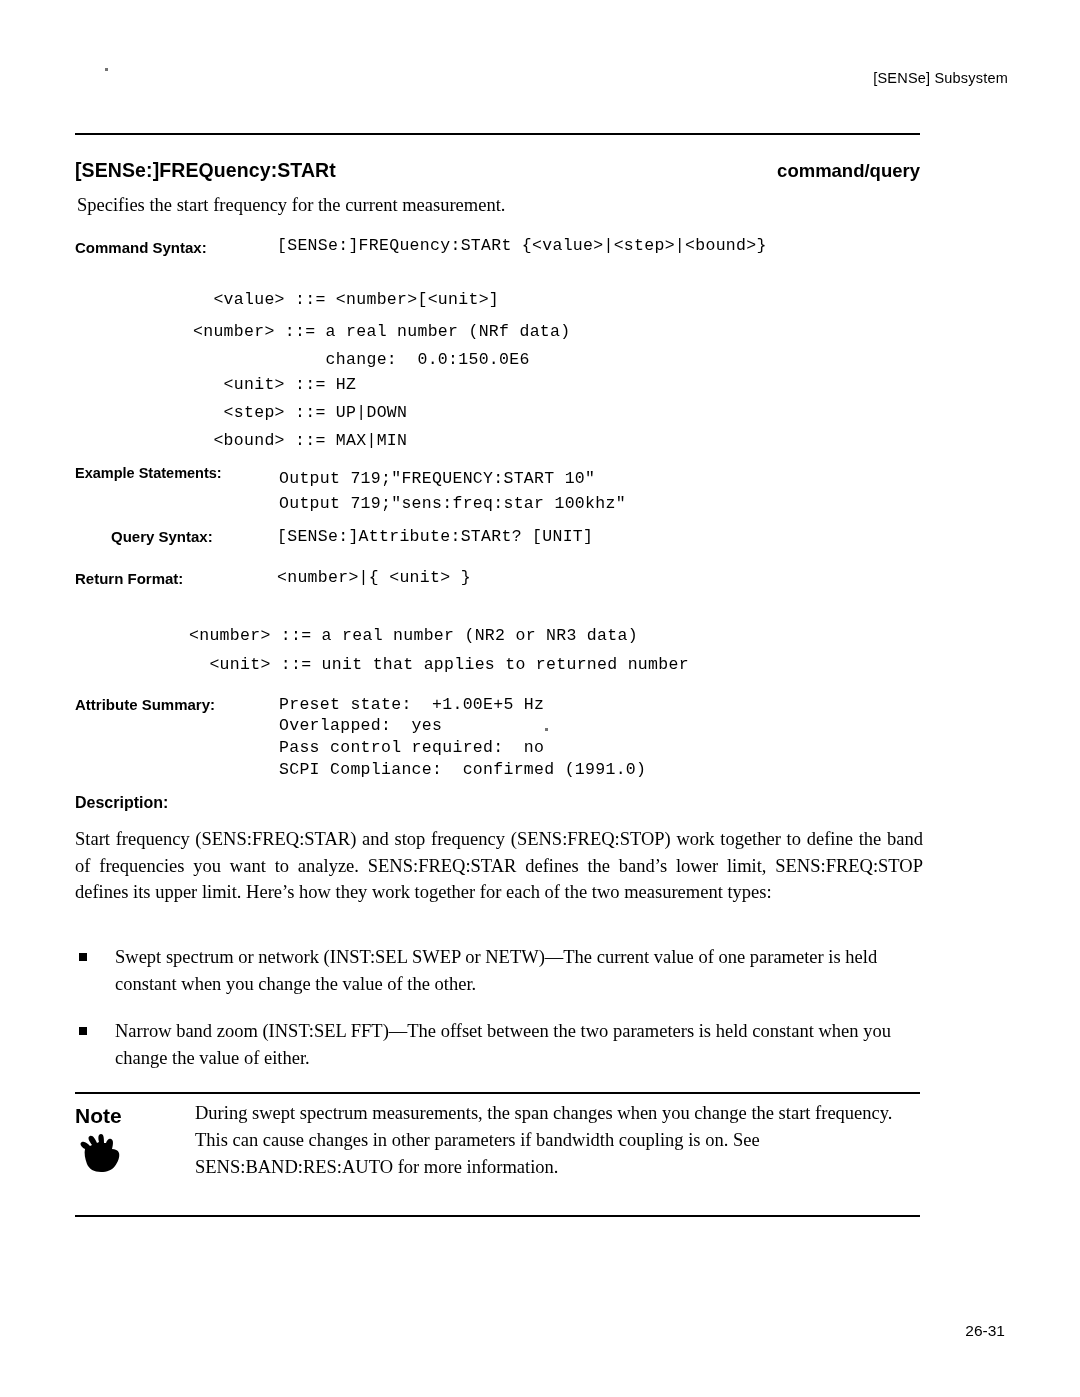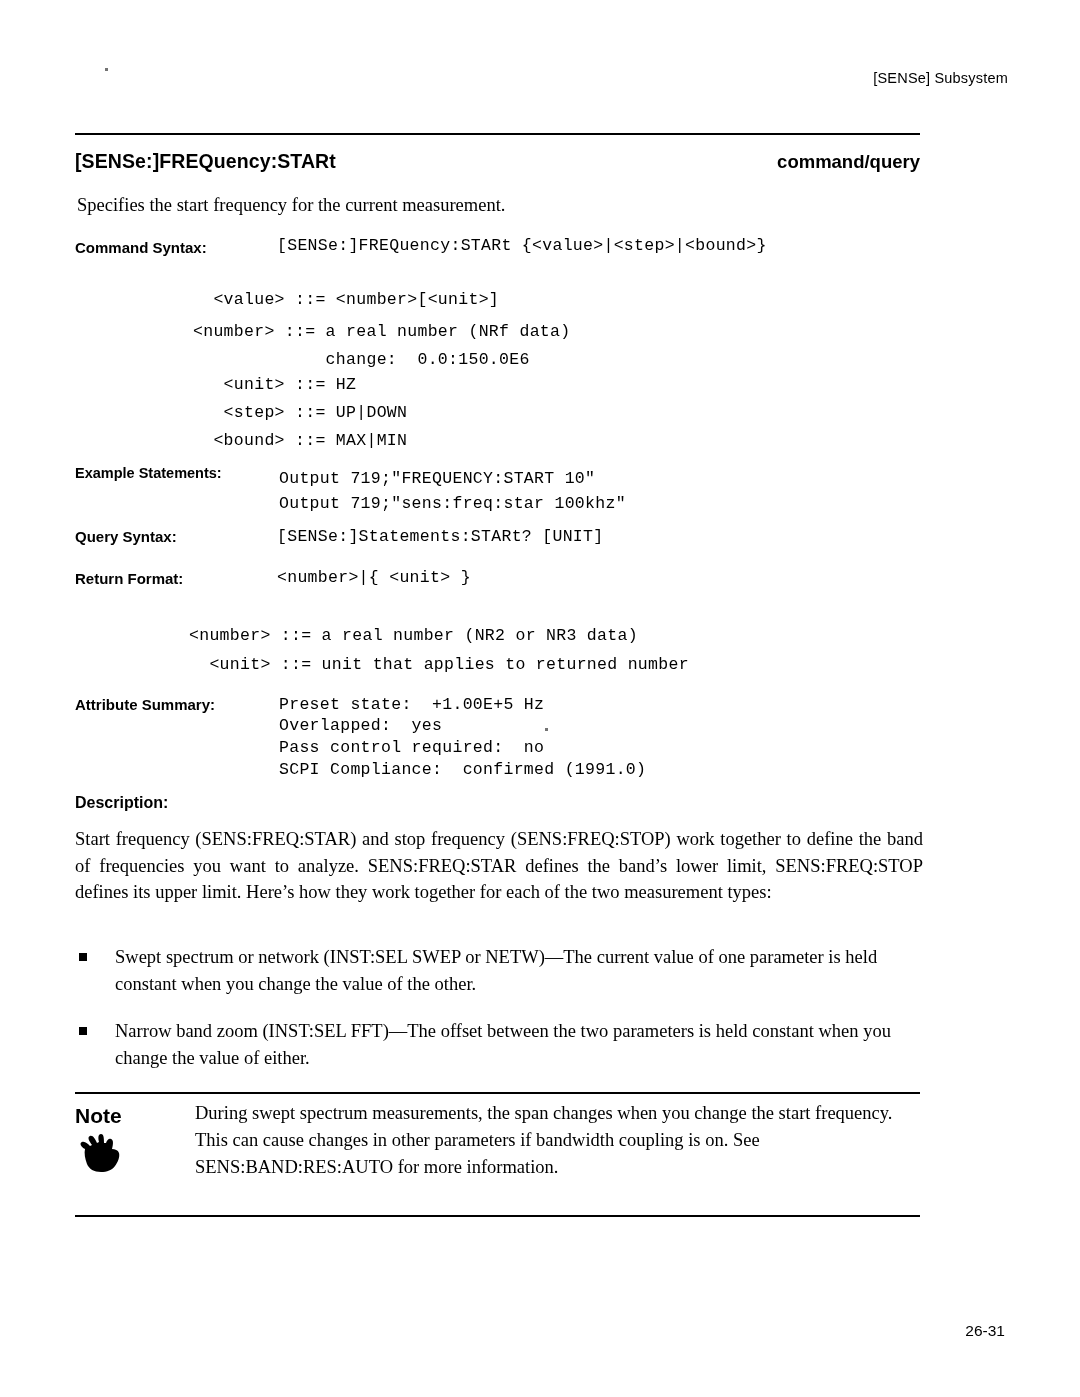--- a/index.html
+++ b/index.html
@@ -47,21 +47,21 @@
     left: 62px;
     top: 150px;
     width: 845px;
     font-family: "Liberation Sans", sans-serif;
     font-weight: bold;
     font-size: 19.5px;
     display: flex;
     justify-content: space-between;
     align-items: baseline;
   }
-  .title-row .cmd-title { letter-spacing: .1px; }
+  .title-row .cmd-title { letter-spacing: .1px; margin-top: 9px; }
   .title-row .cmd-kind { font-size: 18.5px; }
 
   .lead {
     position: absolute;
     left: 64px;
     top: 195px;
     font-size: 18.5px;
   }
 
   
@@ -191,22 +191,22 @@
   <div class="mono" style="left:180px; top:322px;">&lt;number&gt; ::= a real number (NRf data)</div>
   <div class="mono" style="left:180px; top:350px;">             change:  0.0:150.0E6</div>
   <div class="mono" style="left:180px; top:375px;">   &lt;unit&gt; ::= HZ</div>
   <div class="mono" style="left:180px; top:403px;">   &lt;step&gt; ::= UP|DOWN</div>
   <div class="mono" style="left:180px; top:431px;">  &lt;bound&gt; ::= MAX|MIN</div>
 
   <div class="lbl thin" style="top:465px;">Example Statements:</div>
   <div class="mono" style="left:266px; top:469px;">Output 719;"FREQUENCY:START 10"</div>
   <div class="mono" style="left:266px; top:494px;">Output 719;"sens:freq:star 100khz"</div>
 
-  <div class="lbl" style="top:528px;">Query Syntax:</div>
-  <div class="mono" style="left:264px; top:527px;">[SENSe:]Statements:STARt? [UNIT]</div>
+  <div class="lbl" style="top:528px;margin-left:36px;">Query Syntax:</div>
+  <div class="mono" style="left:264px; top:527px;">[SENSe:]Attribute:STARt? [UNIT]</div>
 
   <div class="lbl" style="top:570px;">Return Format:</div>
   <div class="mono" style="left:264px; top:568px;">&lt;number&gt;|{ &lt;unit&gt; }</div>
 
   <div class="mono" style="left:176px; top:626px;">&lt;number&gt; ::= a real number (NR2 or NR3 data)</div>
   <div class="mono" style="left:176px; top:655px;">  &lt;unit&gt; ::= unit that applies to returned number</div>
 
   <div class="lbl" style="top:696px;">Attribute Summary:</div>
   <div class="mono" style="left:266px; top:695px;">Preset state:  +1.00E+5 Hz</div>
   <div class="mono" style="left:266px; top:716px;">Overlapped:  yes</div>

